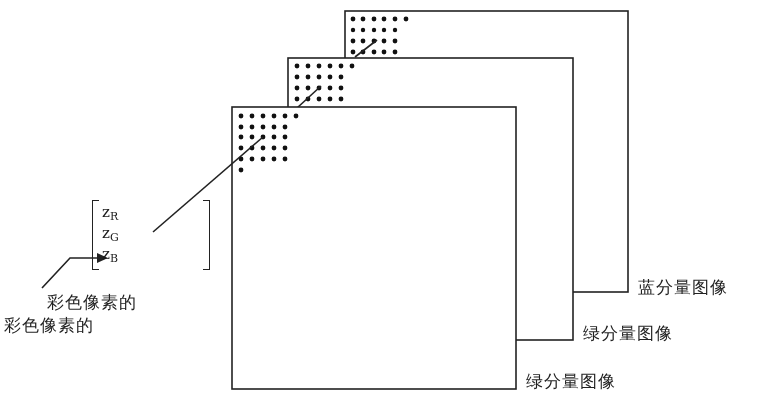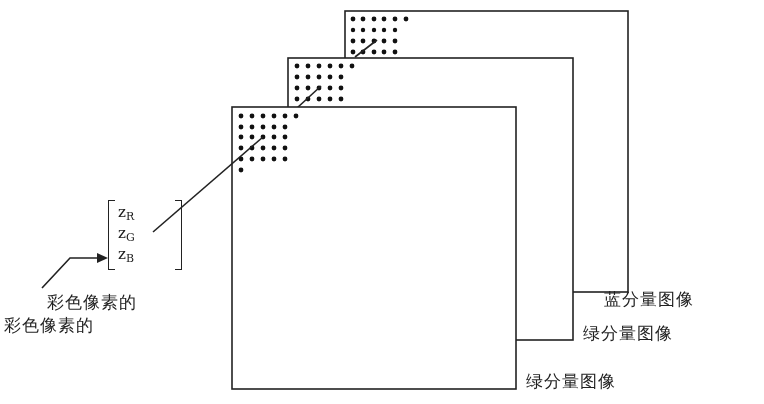--- a/index.html
+++ b/index.html
@@ -1,20 +1,20 @@
 <!DOCTYPE html>
 <html><head>
 <meta charset="utf-8">
 <style>
   html, body { margin:0; padding:0; background:#ffffff; }
   body { width:764px; height:404px; position:relative; overflow:hidden;
          font-family:"DejaVu Serif", serif; color:#1a1a1a; }
   svg { position:absolute; left:0; top:0; }
   .lbl { position:absolute; font-size:17px; font-family:"DejaVu Sans", sans-serif; color:#222; white-space:nowrap; letter-spacing:1px; }
-  .vec { position:absolute; left:108px; top:200px; width:74px; height:70px; }
+  .vec { position:absolute; left:92px; top:200px; width:74px; height:70px;padding-left:44px; }
   .vec .bl, .vec .br { position:absolute; top:0; width:6px; height:68px; border:1.5px solid #222; }
   .vec .bl { left:0; border-right:none; }
   .vec .br { right:0; border-left:none; }
   .vec .z { position:absolute; left:10px; font-size:15px; font-family:"DejaVu Serif", serif; font-style:normal; }
   .vec .z sub { font-size:11px; vertical-align:-3px; }
 </style>
 </head>
 <body>
 
 <svg width="764" height="404">
@@ -120,15 +120,15 @@
   <div class="bl"></div>
   <div class="z" style="top:3px"><span>z</span><sub>R</sub></div>
   <div class="z" style="top:24px"><span>z</span><sub>G</sub></div>
   <div class="z" style="top:45px"><span>z</span><sub>B</sub></div>
   <div class="br"></div>
 </div>
 
 <div class="lbl" style="left:14px; top:291px;margin-left:33px;">彩色像素的</div>
 <div class="lbl" style="left:4px; top:314px;">彩色像素的</div>
 
-<div class="lbl" style="left:604px; top:276px;margin-top:12px;">蓝分量图像</div>
+<div class="lbl" style="left:638px; top:276px;">蓝分量图像</div>
 <div class="lbl" style="left:583px; top:322px;">绿分量图像</div>
 <div class="lbl" style="left:526px; top:370px;">绿分量图像</div>
 
 </body></html>

